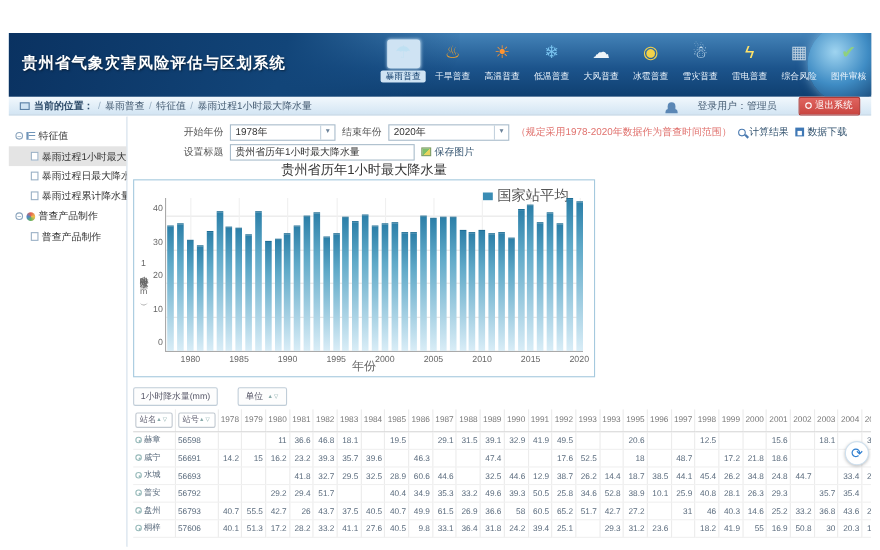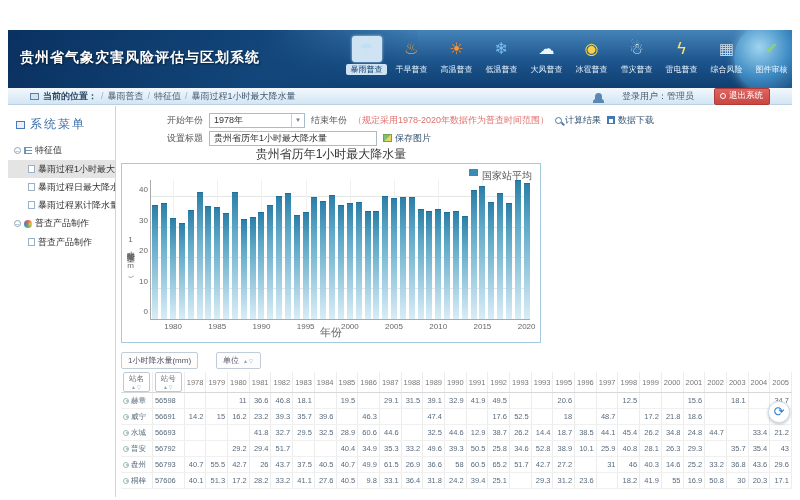--- a/index.html
+++ b/index.html
@@ -15,21 +15,21 @@
   .globe { position:absolute; right:-14px; top:-8px; width:72px; height:72px; border-radius:50%;
     background:radial-gradient(circle at 35% 35%, #9fd4f0 0%, #3f8cc4 45%, #123f6e 90%); box-shadow:0 0 10px rgba(160,210,240,.6); }
   .nav { position:absolute; left:338px; top:6px; display:flex; gap:4px; }
   .nav-item { width:41px; text-align:center; cursor:pointer; }
   .nav-tile { width:30px; height:26px; margin:0 auto; border-radius:3px; display:flex; align-items:center; justify-content:center; font-size:16px; line-height:1; }
   .nav-item.active .nav-tile { background:#cfe3f3; box-shadow:0 0 3px #bcd9ee; }
   .nav-label { font-size:8px; color:#eaf3fb; margin-top:2px; white-space:nowrap; }
   .nav-item.active .nav-label { background:#cfe3f3; color:#14406e; border-radius:2px; }
 
   
-  .crumbbar { position:relative; height:17px; background:linear-gradient(to bottom,#f2f8fd,#d3e5f3); border-bottom:1px solid #b9d0e2; font-size:9px; color:#445b72; display:flex; align-items:center; padding:0 22px; }
+  .crumbbar { position:relative; height:17px; background:linear-gradient(to bottom,#f2f8fd,#d3e5f3); border-bottom:1px solid #b9d0e2; font-size:9px; color:#445b72; display:flex; align-items:center; padding:0 10px; }
   .crumb-icon { width:9px; height:7px; border:1px solid #5b80a5; background:#cfe3f3; display:inline-block; margin-right:4px; }
   .crumb-label { font-weight:bold; color:#2c4a68; }
   .crumb-sep { color:#9ab0c4; margin:0 4px; }
   .user-area { margin-left:auto; display:flex; align-items:center; gap:20px; }
   .user-icon { width:7px; height:7px; border-radius:50% 50% 0 0; background:#5b87b5; display:inline-block; position:relative; }
   .user-icon::after { content:""; position:absolute; left:-2px; top:6px; width:11px; height:4px; border-radius:3px 3px 0 0; background:#5b87b5; }
   .logout-btn { background:linear-gradient(#e06560,#c94540); color:#fff; border:1px solid #b03a36; border-radius:2px; font-size:8.5px; padding:1px 6px 2px 5px; display:flex; align-items:center; gap:3px; cursor:pointer; font-family:inherit; }
   .pwr-icon { width:6px; height:6px; border:1px solid #fff; border-radius:50%; display:inline-block; }
 
   
@@ -61,21 +61,21 @@
   .mag-icon { width:7px; height:7px; border:1.5px solid #4a7ab0; border-radius:50%; position:relative; display:inline-block; }
   .mag-icon::after { content:""; position:absolute; left:5px; top:5px; width:4px; height:1.5px; background:#4a7ab0; transform:rotate(45deg); }
   .disk-icon { width:8px; height:8px; background:#3f78b5; position:relative; display:inline-block; }
   .disk-icon::after { content:""; position:absolute; left:2px; top:3px; width:4px; height:4px; background:#fff; }
   .img-icon { width:9px; height:8px; background:linear-gradient(135deg,#7fc06a 50%,#e9d55f 50%); border:1px solid #7a9a5e; display:inline-block; }
 
   
   .chart-wrap { position:absolute; left:5px; top:40px; width:420px; }
   .chart-title { text-align:center; font-size:12px; color:#333; height:17px; }
   .chart-box { position:relative; border:1px solid #a5c9de; height:180px; background:#fff; }
-  .legend { position:absolute; right:8px; top:5px; display:flex; align-items:flex-start; gap:4px; font-size:10px; color:#555; }
+  .legend { position:absolute; right:23px; top:5px; display:flex; align-items:center; gap:4px; font-size:13px; color:#555; }
   .legend-swatch { width:9px; height:7px; background:#3a8cb4; display:inline-block; }
   .plot { position:absolute; left:28px; right:10px; top:16px; bottom:24px; border-left:1px solid #aaa; border-bottom:1px solid #aaa; }
   .gridline-h { position:absolute; left:0; right:0; height:1px; background:#e6e6e6; }
   .gridline-v { position:absolute; top:0; bottom:0; width:1px; background:#f0f0f0; }
   .bar { position:absolute; bottom:0; width:6px; background:linear-gradient(to bottom,#2c7fa8 0%,#5fa9c8 30%,#d9edf7 100%); border-top:1px solid #1f6e95; }
   .ytick { position:absolute; right:100%; margin-right:3px; font-size:8px; color:#666; transform:translateY(-4px); white-space:nowrap; }
   .xtick { position:absolute; top:100%; margin-top:3px; font-size:8px; color:#666; transform:translateX(-50%); }
   .ylabel { position:absolute; left:2px; top:50%; transform:translate(0,-50%) ; writing-mode:vertical-rl; text-orientation:upright; font-size:8px; color:#666; letter-spacing:1px; }
   .xlabel { position:absolute; left:50%; bottom:2px; transform:translateX(-50%); font-size:11px; color:#666; }
 
@@ -83,21 +83,21 @@
   .filter-row { position:absolute; left:5px; top:246px; display:flex; gap:18px; }
   .filter-box { border:1px solid #c0cdd8; border-radius:2px; background:#fdfdfd; font-size:8px; color:#556; padding:2px 6px; display:flex; align-items:center; gap:4px; }
   .sort-arrows { font-size:5px; color:#8aa; letter-spacing:1px; }
 
   .grid-wrap { position:absolute; left:5px; top:266px; right:0; bottom:0; overflow:hidden; }
   table.data { border-collapse:collapse; table-layout:fixed; }
   table.data th, table.data td { font-weight:normal; font-size:7.5px; color:#5a6b7d; border-right:1px solid #ececec; padding:0 2px; height:16px; white-space:nowrap; overflow:hidden; }
   table.data thead th { color:#777; border-bottom:1px solid #d8d8d8; height:20px; }
   table.data td.num { text-align:right; }
   table.data td { border-bottom:1px solid #f0f0f0; }
-  .hdr-box { border:1px solid #c0c8d0; border-radius:2px; background:#fff; display:flex; align-items:center; justify-content:space-between; padding:1px 3px; font-size:7.5px; color:#667;flex-direction:column; }
+  .hdr-box { border:1px solid #c0c8d0; border-radius:2px; background:#fff; display:flex; align-items:center; justify-content:space-between; padding:1px 3px; font-size:7.5px; color:#667; }
   .radio-icon { width:6px; height:6px; border:1px solid #9bb; border-radius:50%; display:inline-block; position:relative; flex:none; margin-right:2px; }
   .radio-icon::after { content:""; position:absolute; left:1.5px; top:1.5px; width:2px; height:2px; border-radius:50%; background:#9bb; }
   td.name-cell { text-align:left; color:#556; }
   td.name-cell .cellflex { display:flex; align-items:center; }
 
   .float-refresh { position:absolute; right:2px; top:295px; width:22px; height:22px; border-radius:50%; background:#fff; border:1px solid #cfe0ee; box-shadow:0 1px 3px rgba(0,0,0,.25); color:#2f7fd0; font-size:13px; line-height:20px; text-align:center; cursor:pointer; }
 </style>
 </head>
 <body>
 
@@ -160,24 +160,20 @@
       <span>登录用户：管理员</span>
       <button class="logout-btn">
         <span class="pwr-icon"></span>
         <span>退出系统</span>
       </button>
     </span>
   </div>
 
   <div class="body-row">
     <div class="sidebar">
-      <div class="side-title">
-        <span class="side-title-icon"></span>
-        <span>系统菜单</span>
-      </div>
       <div class="tree" id="tree">
           <div class="tree-group">
             <span class="tw-toggle">–</span>
             <span class="grp-icon-list"></span>
             <span>特征值</span>
           </div>
           <div class="tree-leaf active">
             <span class="file-icon"></span>
             <span>暴雨过程1小时最大降水量</span>
           </div>
@@ -204,20 +200,24 @@
     <div class="main">
 
       <div class="toolbar">
         <div class="tb-row">
           <span>开始年份</span>
           <span class="select-box">
             <span>1978年</span>
             <span class="dd-arrow">▼</span>
           </span>
           <span>结束年份</span>
+          <span class="select-box wide">
+            <span>2020年</span>
+            <span class="dd-arrow">▼</span>
+          </span>
           <span class="note-red">（规定采用1978-2020年数据作为普查时间范围）</span>
           <span class="tb-link">
             <span class="mag-icon"></span>
             <span>计算结果</span>
           </span>
           <span class="tb-link">
             <span class="disk-icon"></span>
             <span>数据下载</span>
           </span>
         </div>

